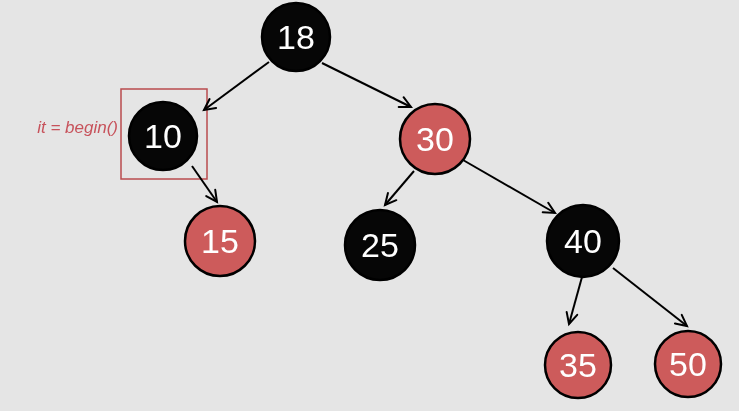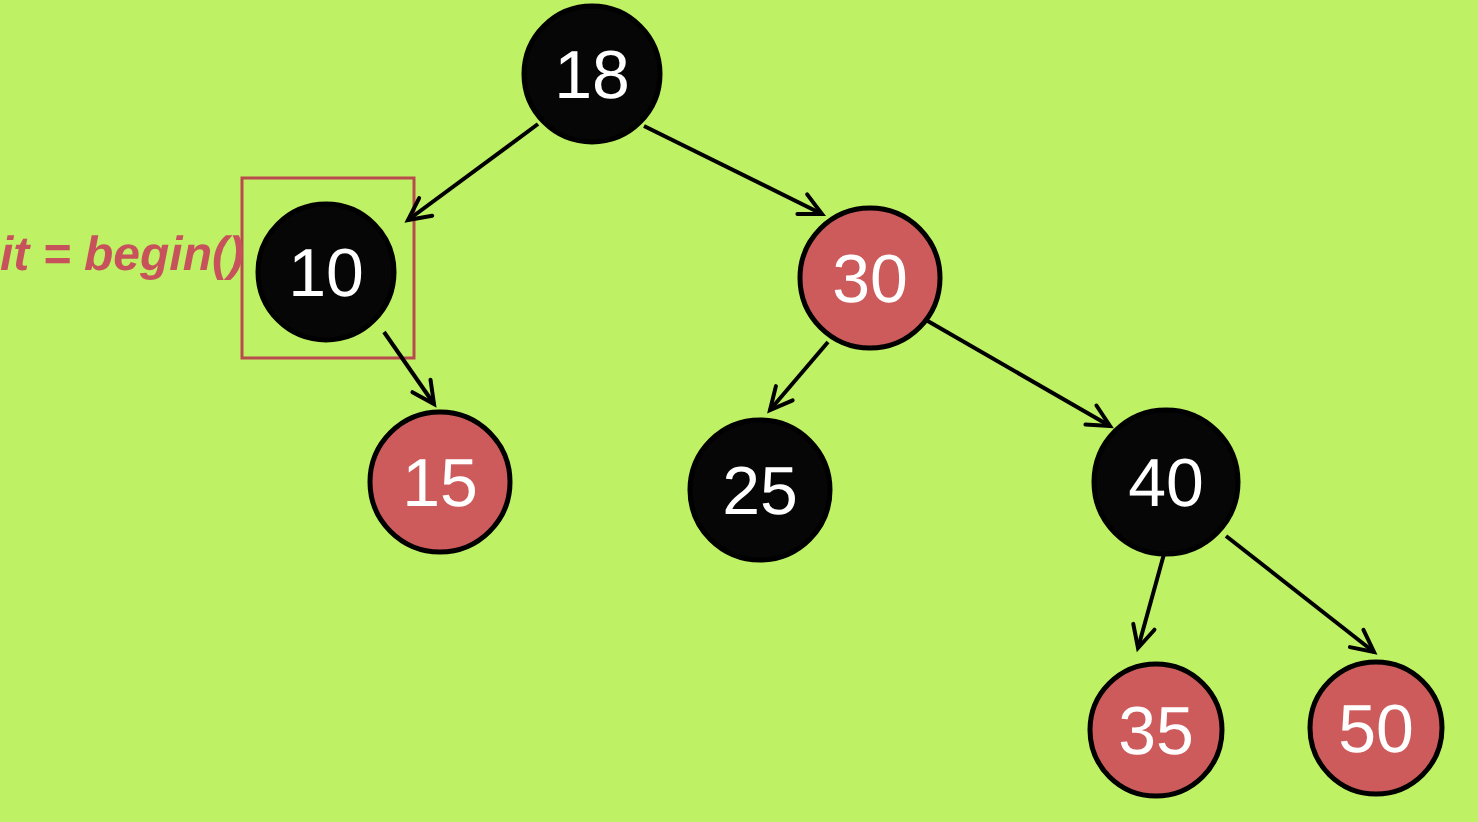--- a/index.html
+++ b/index.html
@@ -5,36 +5,36 @@
   html, body {
     margin: 0;
     padding: 0;
     background: #ffffff;
     font-family: "Liberation Sans", sans-serif;
   }
   .stage {
     position: relative;
     width: 739px;
     height: 411px;
-    background: #bef264;
+    background: #e5e5e5;
     overflow: hidden;
   }
   .stage svg {
     position: absolute;
     left: 0;
     top: 0;
   }
   .annotation {
     position: absolute;
     left: 0px;
     top: 112px;
     width: 118px;
     text-align: right;
-    font-size: 24px;
-    font-weight: bold;
+    font-size: 17px;
+    font-weight: normal;
     font-style: italic;
     line-height: 32px;
     white-space: nowrap;
   }
   .node-label {
     font-family: "Liberation Sans", sans-serif;
     font-size: 34px;
     pointer-events: none;
   }
 </style>

